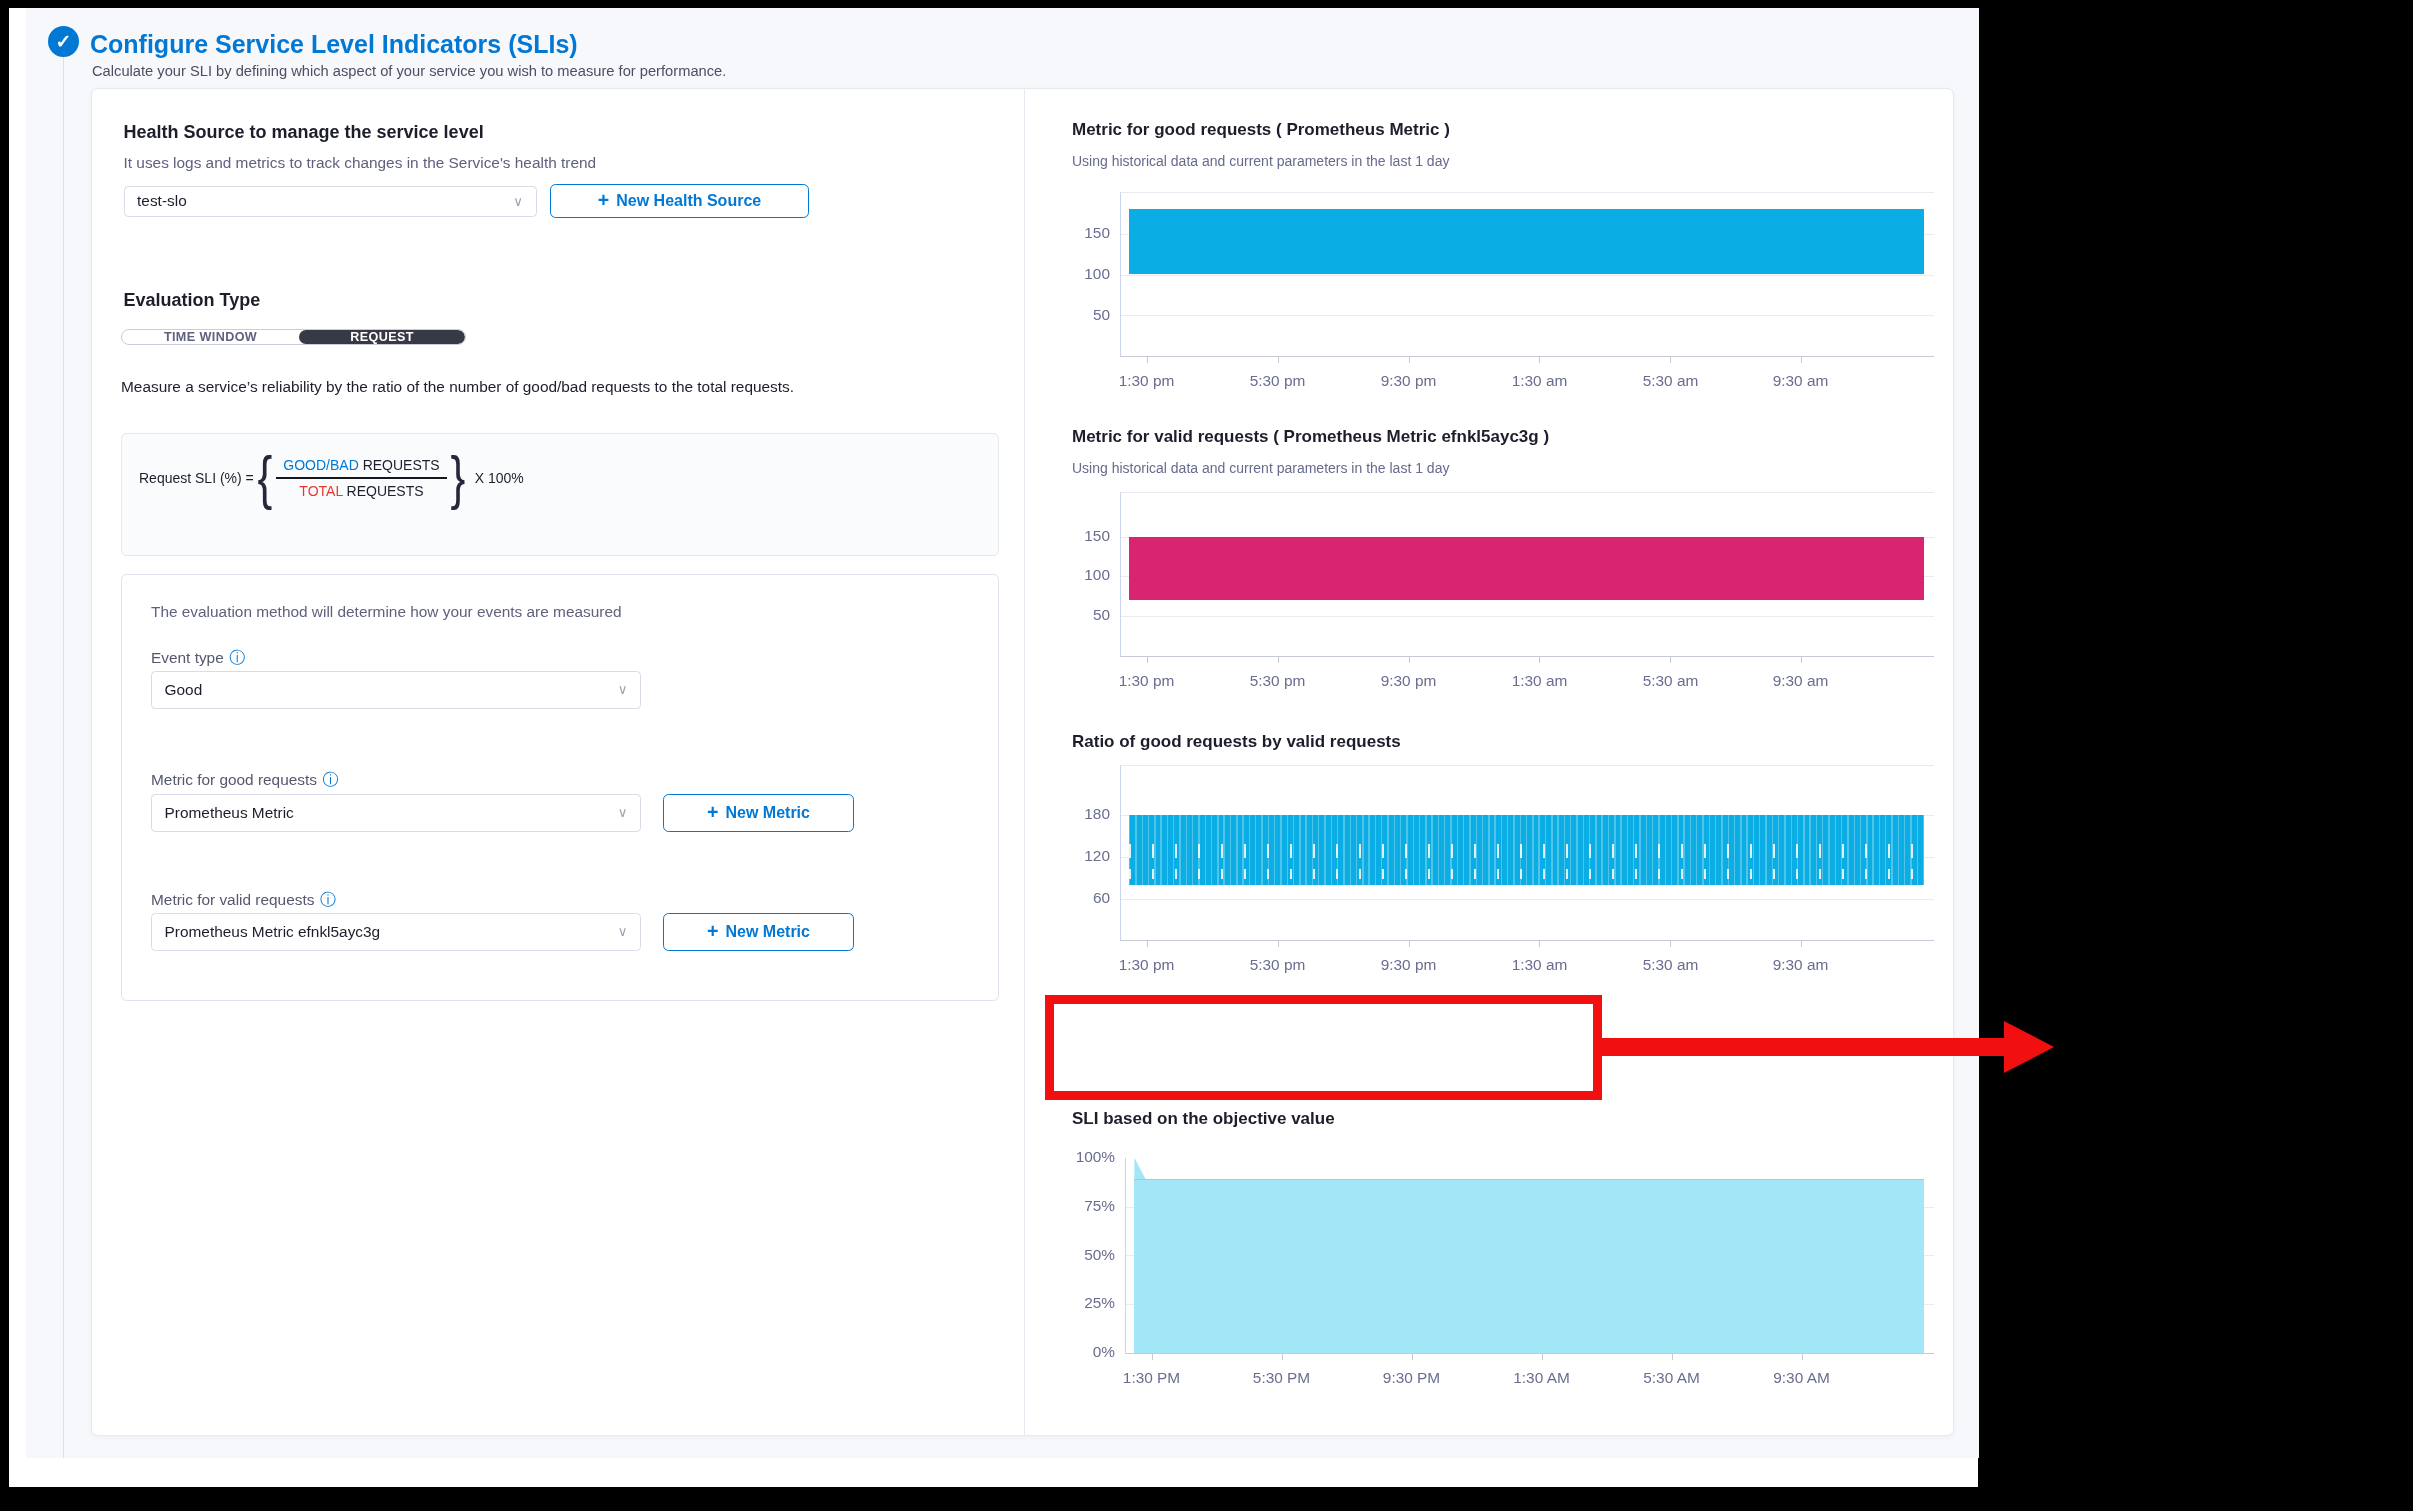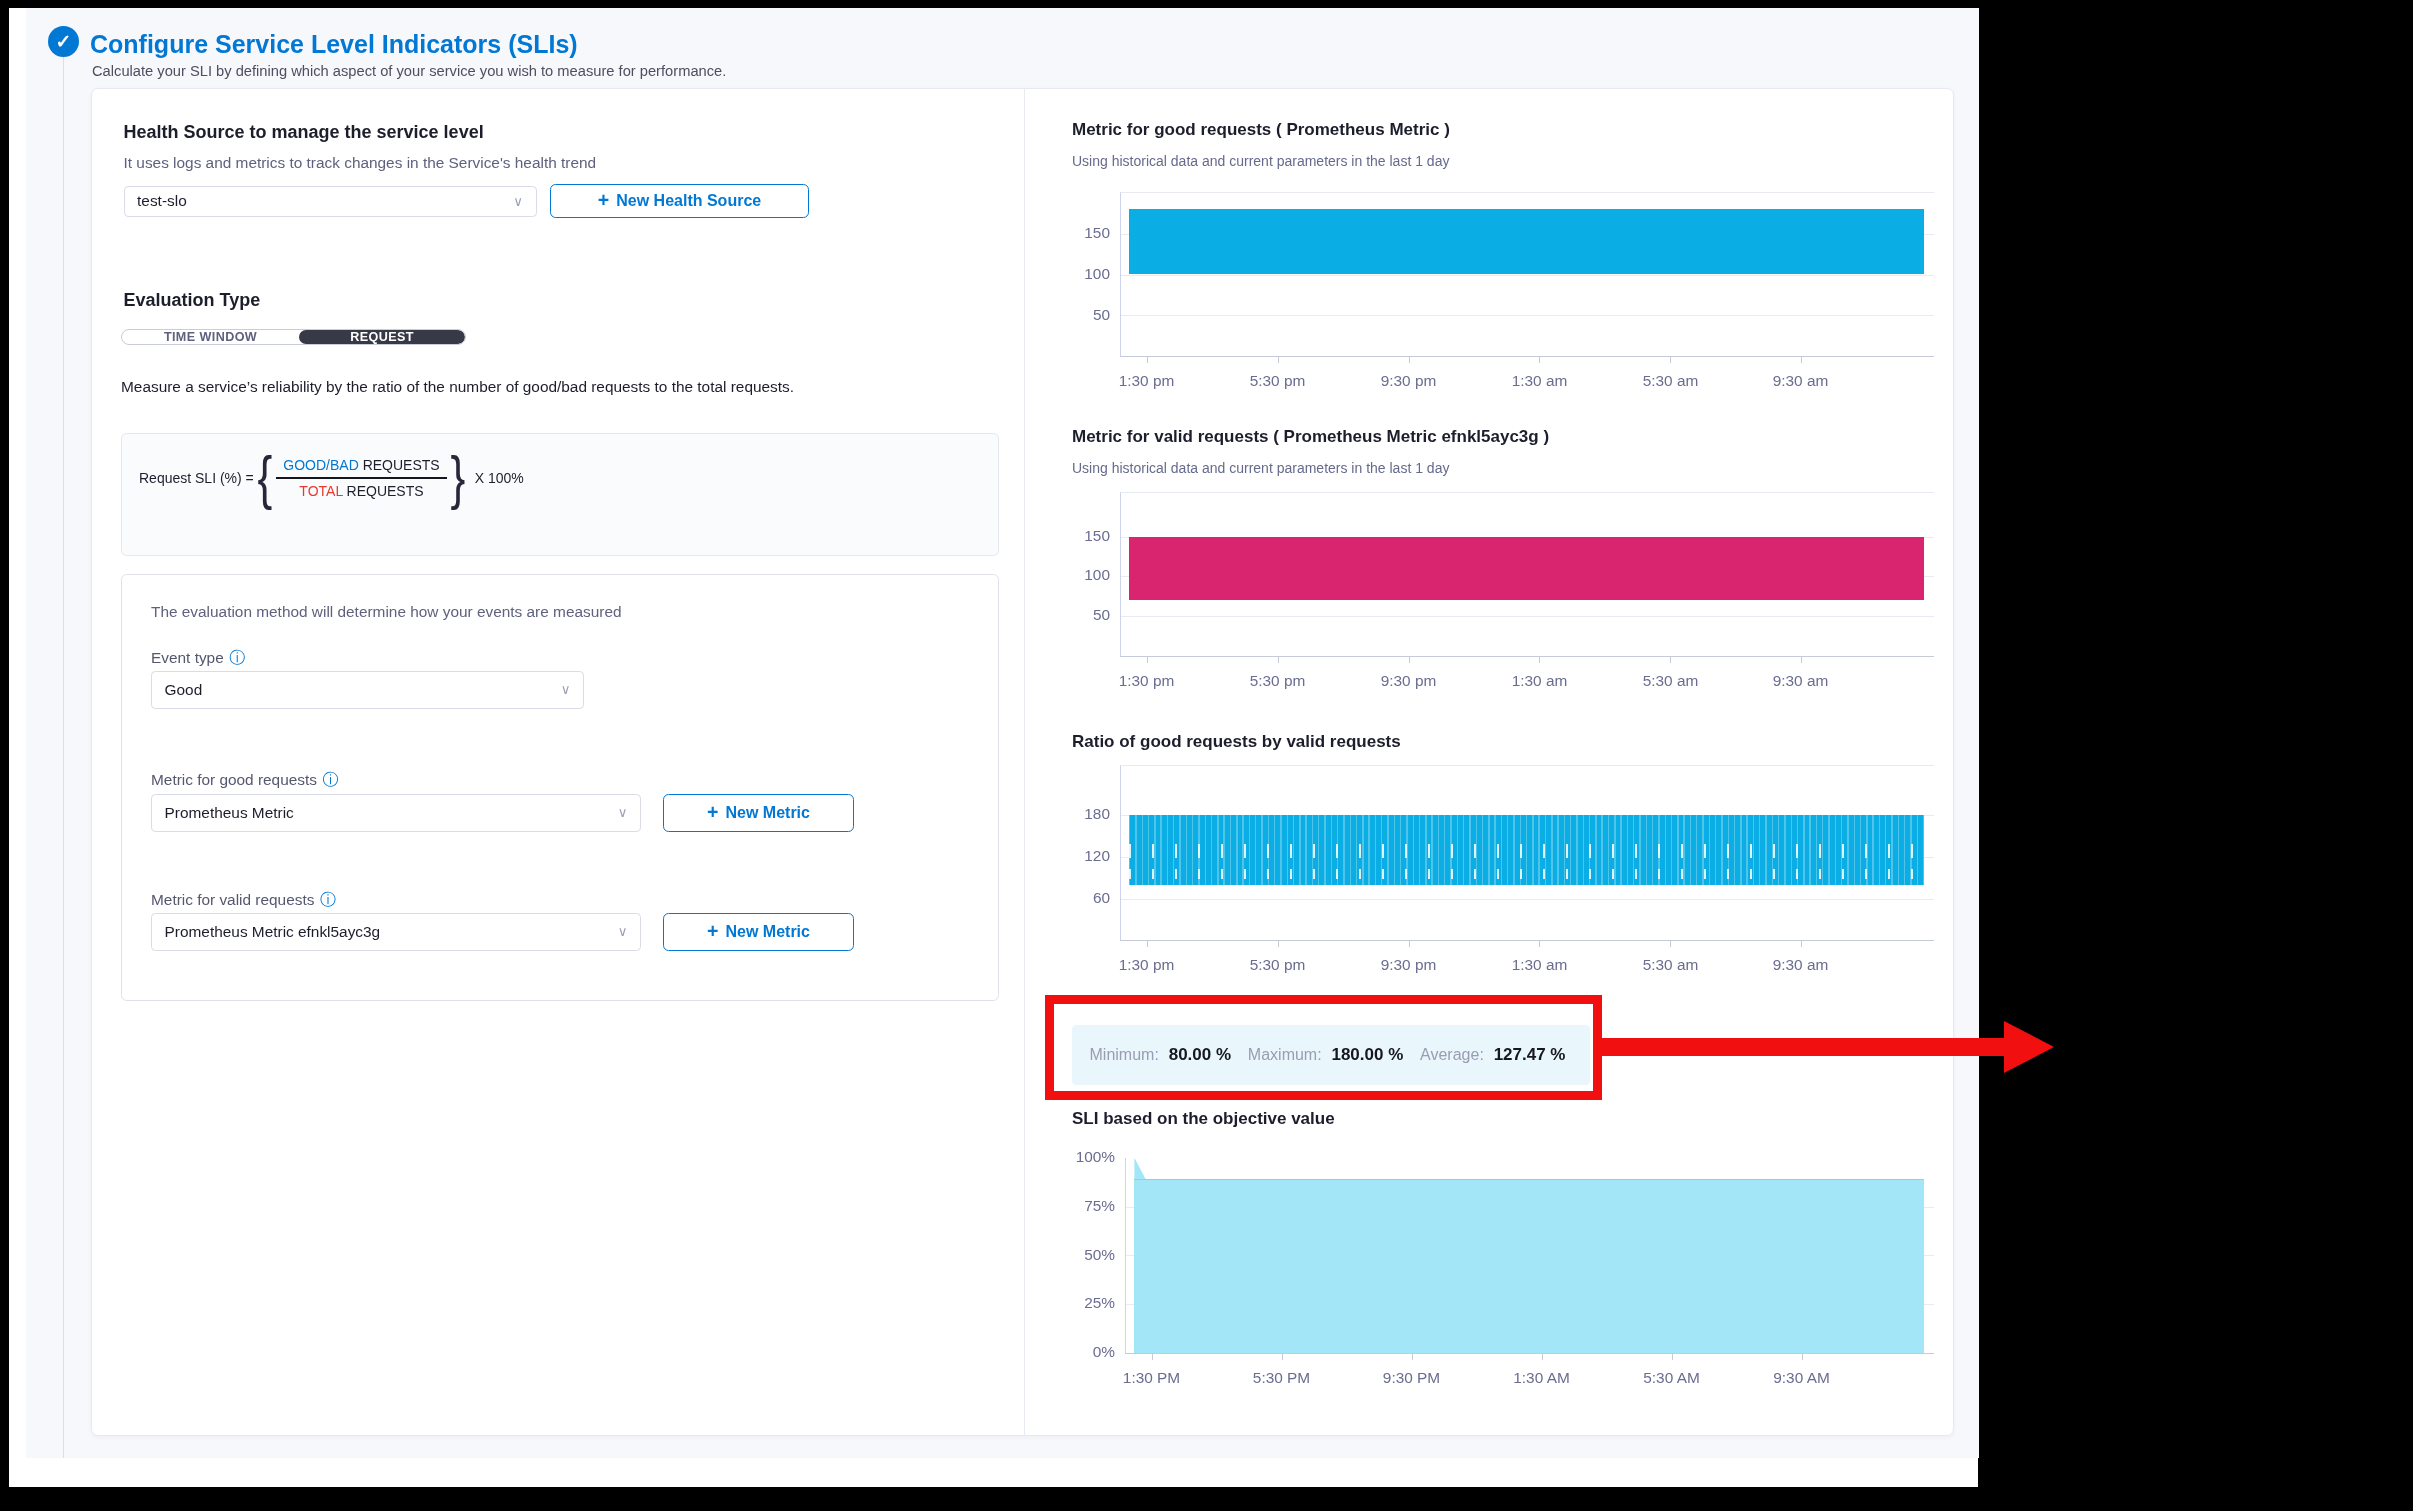--- a/index.html
+++ b/index.html
@@ -119,21 +119,21 @@
             <span style="margin-left:5.6px;">X 100%</span>
           </div>
         </div>
 
         <div id="method-box">
           <div class="hint" style="left:29px;top:28px;">The evaluation method will determine how your events are measured</div>
 
           <div class="f-label" style="left:29px;top:73px;">
             <span>Event type</span><span class="info">ⓘ</span>
           </div>
-          <div class="select" style="left:29px;top:96px;width:433px;height:38px;gap:45px;">
+          <div class="select" style="left:29px;top:96px;width:490px;height:38px;gap:45px;">
             <span>Good</span>
             <span class="chev">∨</span>
           </div>
 
           <div class="f-label" style="left:29px;top:195px;">
             <span>Metric for good requests</span><span class="info">ⓘ</span>
           </div>
           <div class="select" style="left:29px;top:219px;width:490px;height:38px;">
             <span>Prometheus Metric</span>
             <span class="chev">∨</span>
@@ -225,28 +225,20 @@
             <div class="tickmark" style="left: 288px; bottom: -7.7px;"></div>
             <div class="xlab" style="left: 228px; bottom: -34px;">9:30 pm</div>
             <div class="tickmark" style="left: 418px; bottom: -7.7px;"></div>
             <div class="xlab" style="left: 359px; bottom: -34px;">1:30 am</div>
             <div class="tickmark" style="left: 549px; bottom: -7.7px;"></div>
             <div class="xlab" style="left: 490px; bottom: -34px;">5:30 am</div>
             <div class="tickmark" style="left: 680px; bottom: -7.7px;"></div>
             <div class="xlab" style="left: 620px; bottom: -34px;">9:30 am</div>
           </div>
 
-        <div id="stats-bar">
-          <span class="sl">Minimum:</span>
-          <span class="sv">80.00 %</span>
-          <span class="sl">Maximum:</span>
-          <span class="sv">180.00 %</span>
-          <span class="sl">Average:</span>
-          <span class="sv">127.47 %</span>
-        </div>
 
         <div class="chart-title" style="left:980px;top:1020px;">SLI based on the objective value</div>
         <div class="plot" style="left:1033px;top:1069px;width:809px;height:196px;border-top:none;">
             <div class="ylab" style="left: -63px; top: 185px;">0%</div>
             <div class="grid" style="top: 146px;"></div>
             <div class="ylab" style="left: -63px; top: 136px;">25%</div>
             <div class="grid" style="top: 97px;"></div>
             <div class="ylab" style="left: -63px; top: 88px;">50%</div>
             <div class="grid" style="top: 49px;"></div>
             <div class="ylab" style="left: -63px; top: 39px;">75%</div>

